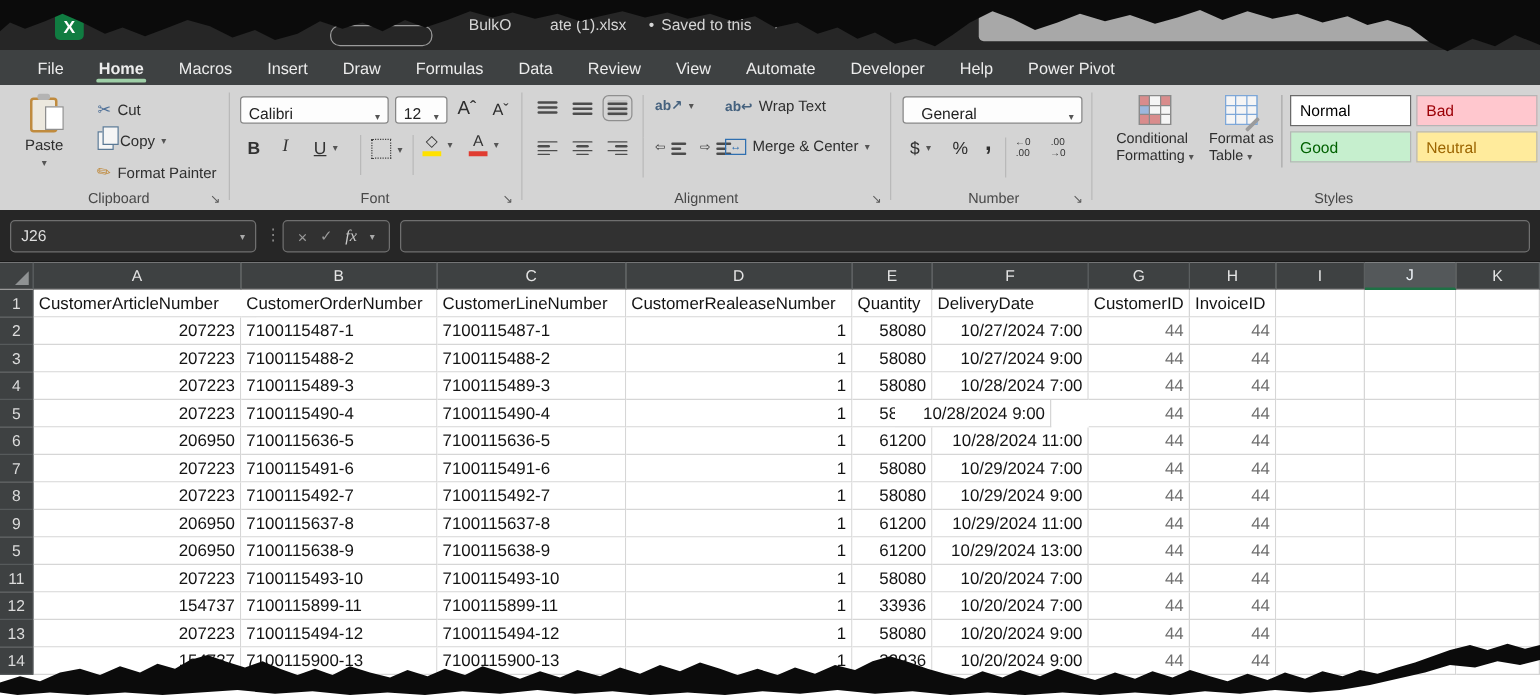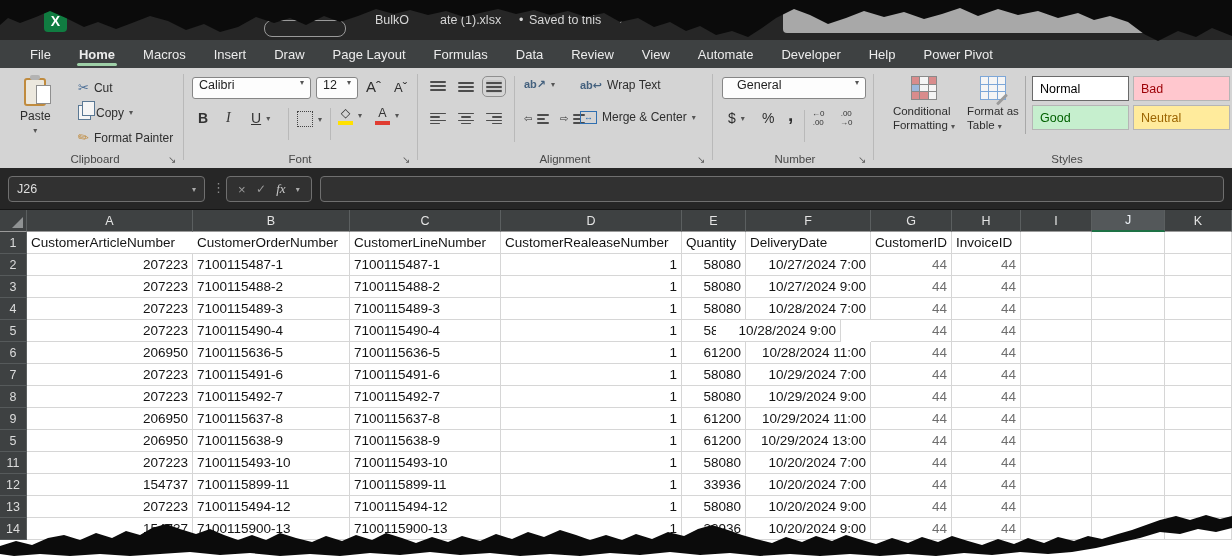--- a/index.html
+++ b/index.html
@@ -28,21 +28,21 @@
        background:#9fd0a8;border-radius:2px;}
 
   
   .ribbon{position:absolute;left:0;top:68px;width:1232px;height:100px;background:#d4d4d4;color:#333;}
   .gdiv{position:absolute;top:6px;bottom:8px;width:1px;background:#b9b9b9;}
   .glabel{position:absolute;bottom:3px;font-size:11.5px;color:#484848;text-align:center;}
   .launcher{position:absolute;bottom:3px;font-size:10px;color:#5c5c5c;}
   .rbtn{position:absolute;display:flex;align-items:center;gap:5px;font-size:12px;color:#2e2e2e;white-space:nowrap;}
   .chev{font-size:8px;color:#555;}
   .combo{position:absolute;background:#fdfdfd;border:1px solid #868686;border-radius:3px;height:22px;
-         display:flex;align-items:flex-start;justify-content:space-between;padding:0 6px;font-size:12.5px;color:#222;box-sizing:border-box;}
+         display:flex;align-items:flex-end;justify-content:space-between;padding:0 6px;font-size:12.5px;color:#222;box-sizing:border-box;}
 
   
   .clipico{position:relative;width:22px;height:28px;border:2px solid #c08b3e;border-radius:3px;background:#ece8de;box-sizing:border-box;}
   .clipico::before{content:"";position:absolute;top:-5px;left:50%;transform:translateX(-50%);width:10px;height:5px;background:#b3b3b3;border-radius:2px;}
   .clipico::after{content:"";position:absolute;right:-7px;top:5px;width:13px;height:17px;background:#fff;border:1px solid #8f8f8f;}
   .copyico{position:relative;width:11px;height:13px;border:1.5px solid #5a7894;background:#f5f5f5;}
   .copyico::after{content:"";position:absolute;left:3px;top:-5px;width:11px;height:13px;border:1.5px solid #5a7894;background:#f5f5f5;}
   .brushico{display:inline-block;transform:rotate(-35deg);color:#c08b3e;font-size:13px;}
 
   .fmtchar{font-size:14px;color:#333;}
@@ -128,21 +128,20 @@
     </div>
     <div class="search-pill"></div>
   </div>
 
   <nav class="tabrow" id="tabrow">
       <div class="tab">File</div>
       <div class="tab active">Home</div>
       <div class="tab">Macros</div>
       <div class="tab">Insert</div>
       <div class="tab">Draw</div>
-      <div class="tab">Page Layout</div>
       <div class="tab">Formulas</div>
       <div class="tab">Data</div>
       <div class="tab">Review</div>
       <div class="tab">View</div>
       <div class="tab">Automate</div>
       <div class="tab">Developer</div>
       <div class="tab">Help</div>
       <div class="tab">Power Pivot</div>
     </nav>
 

